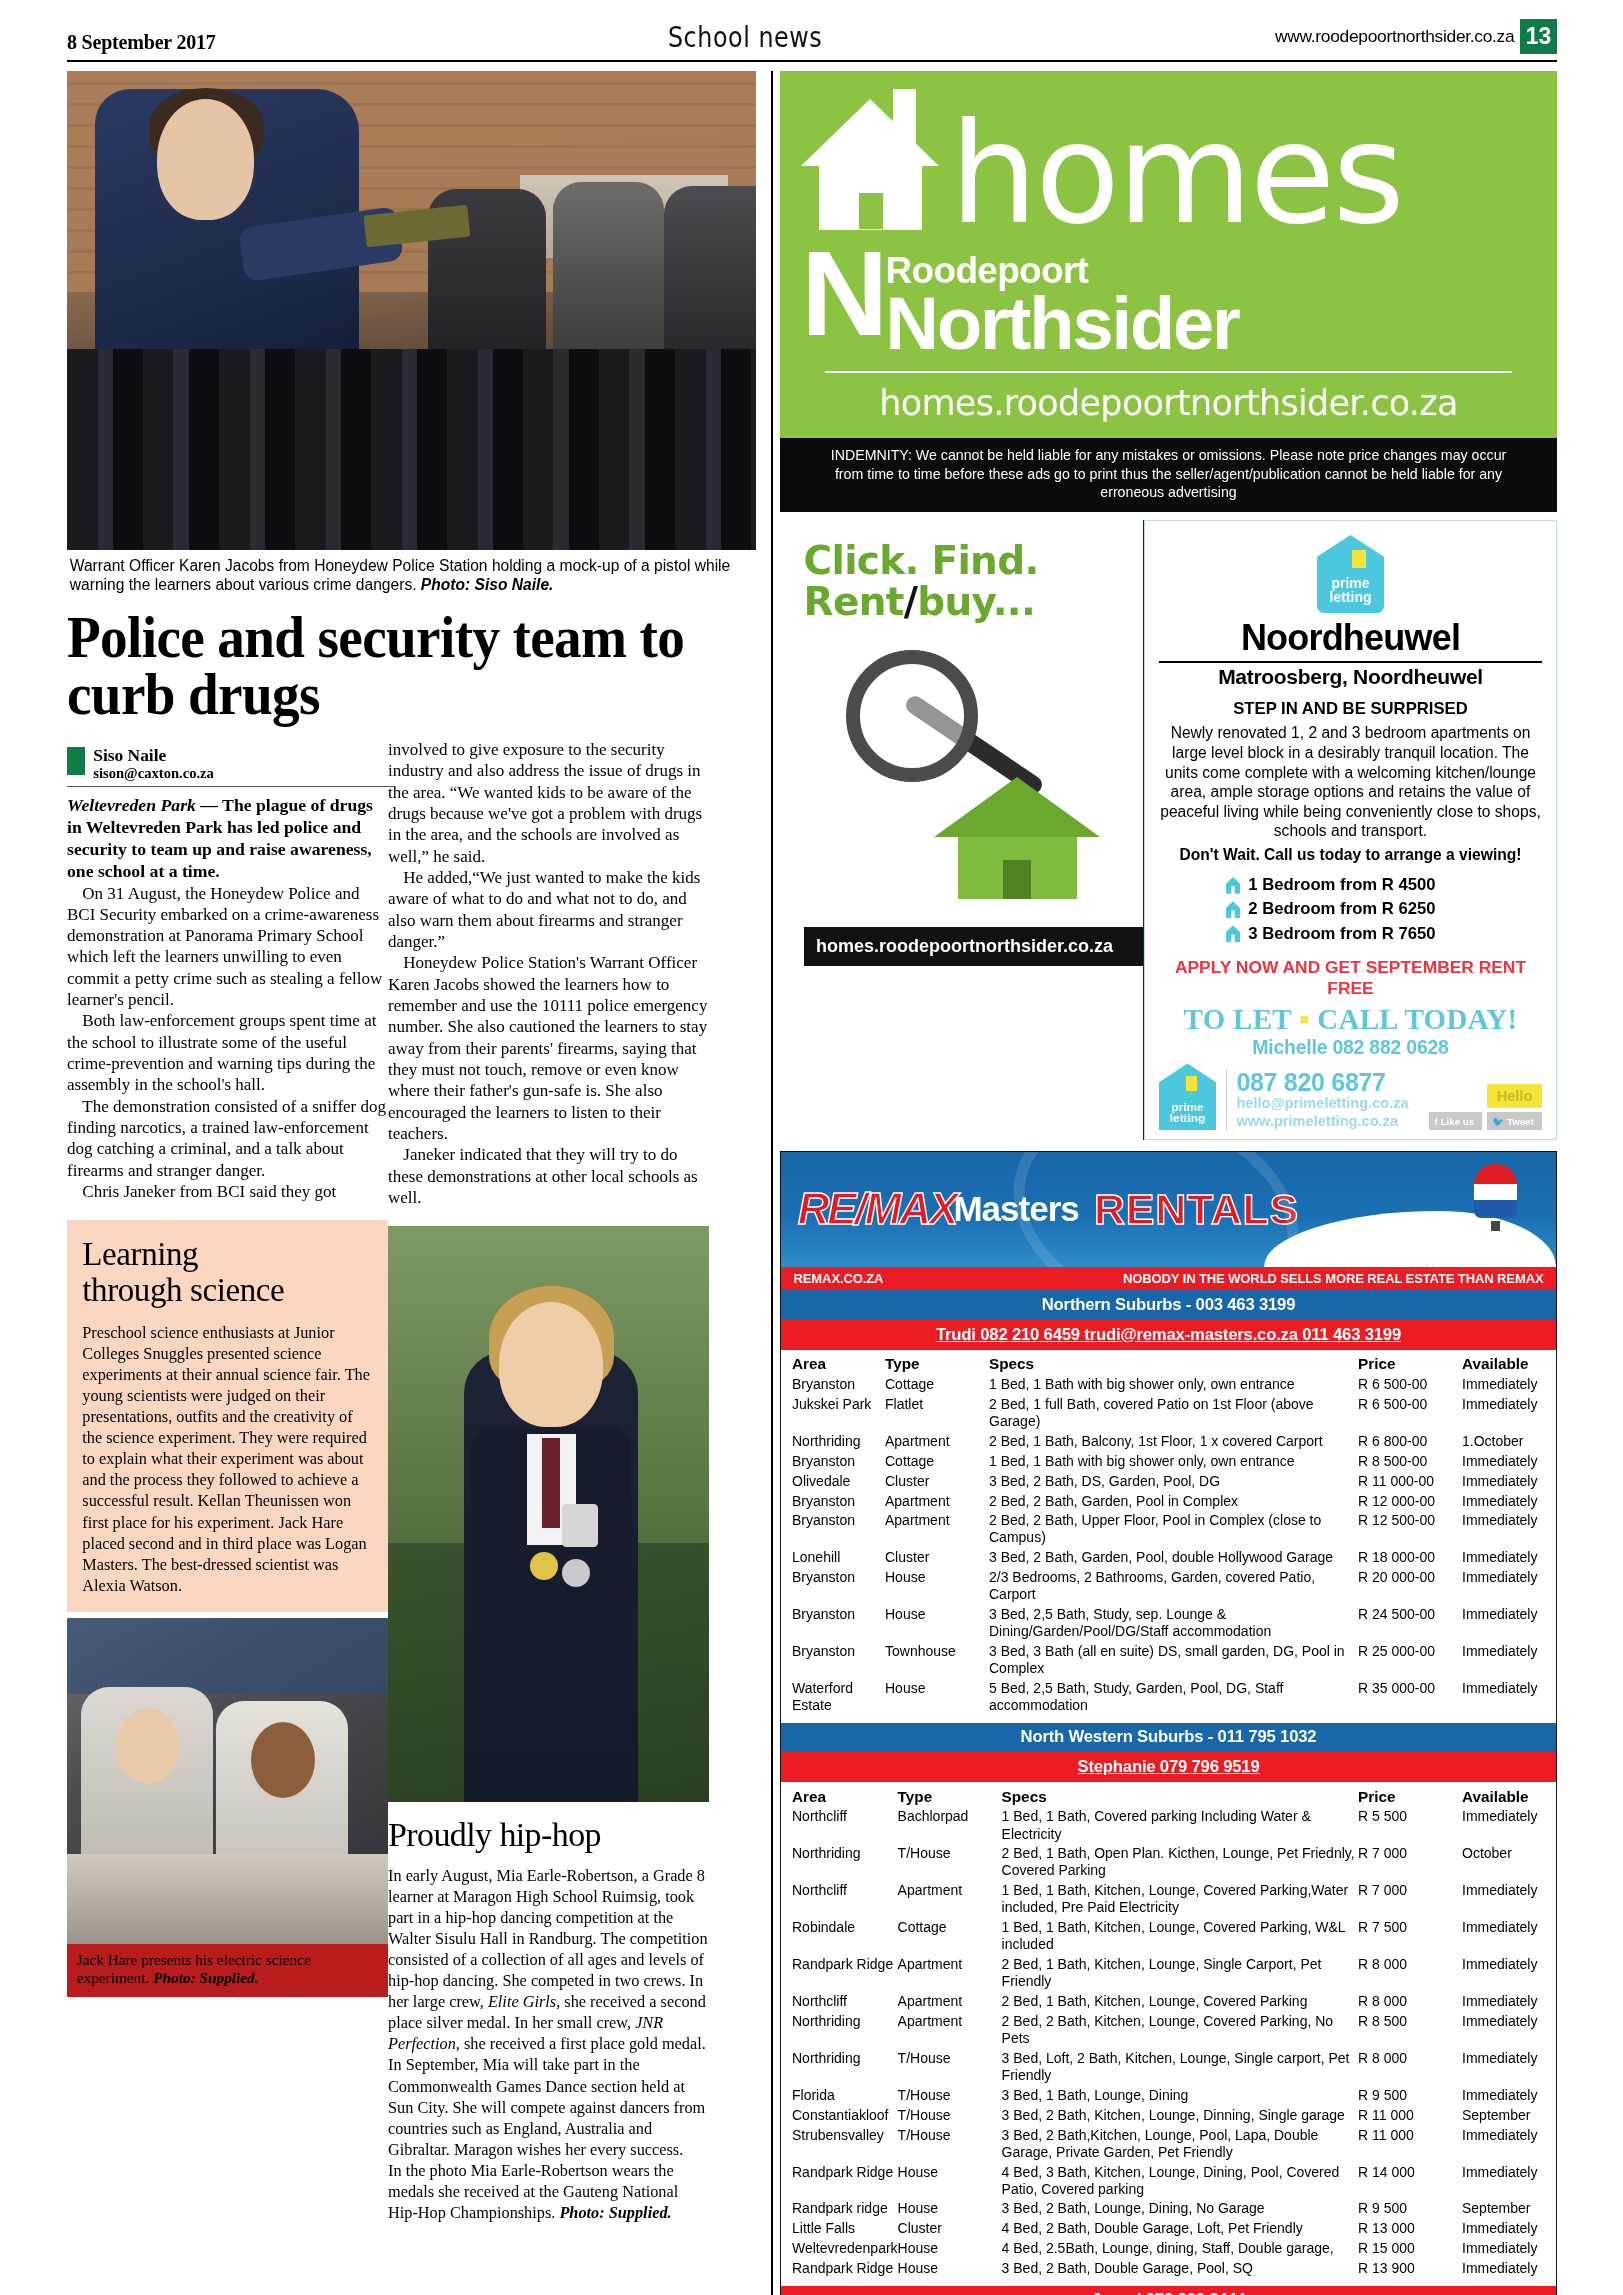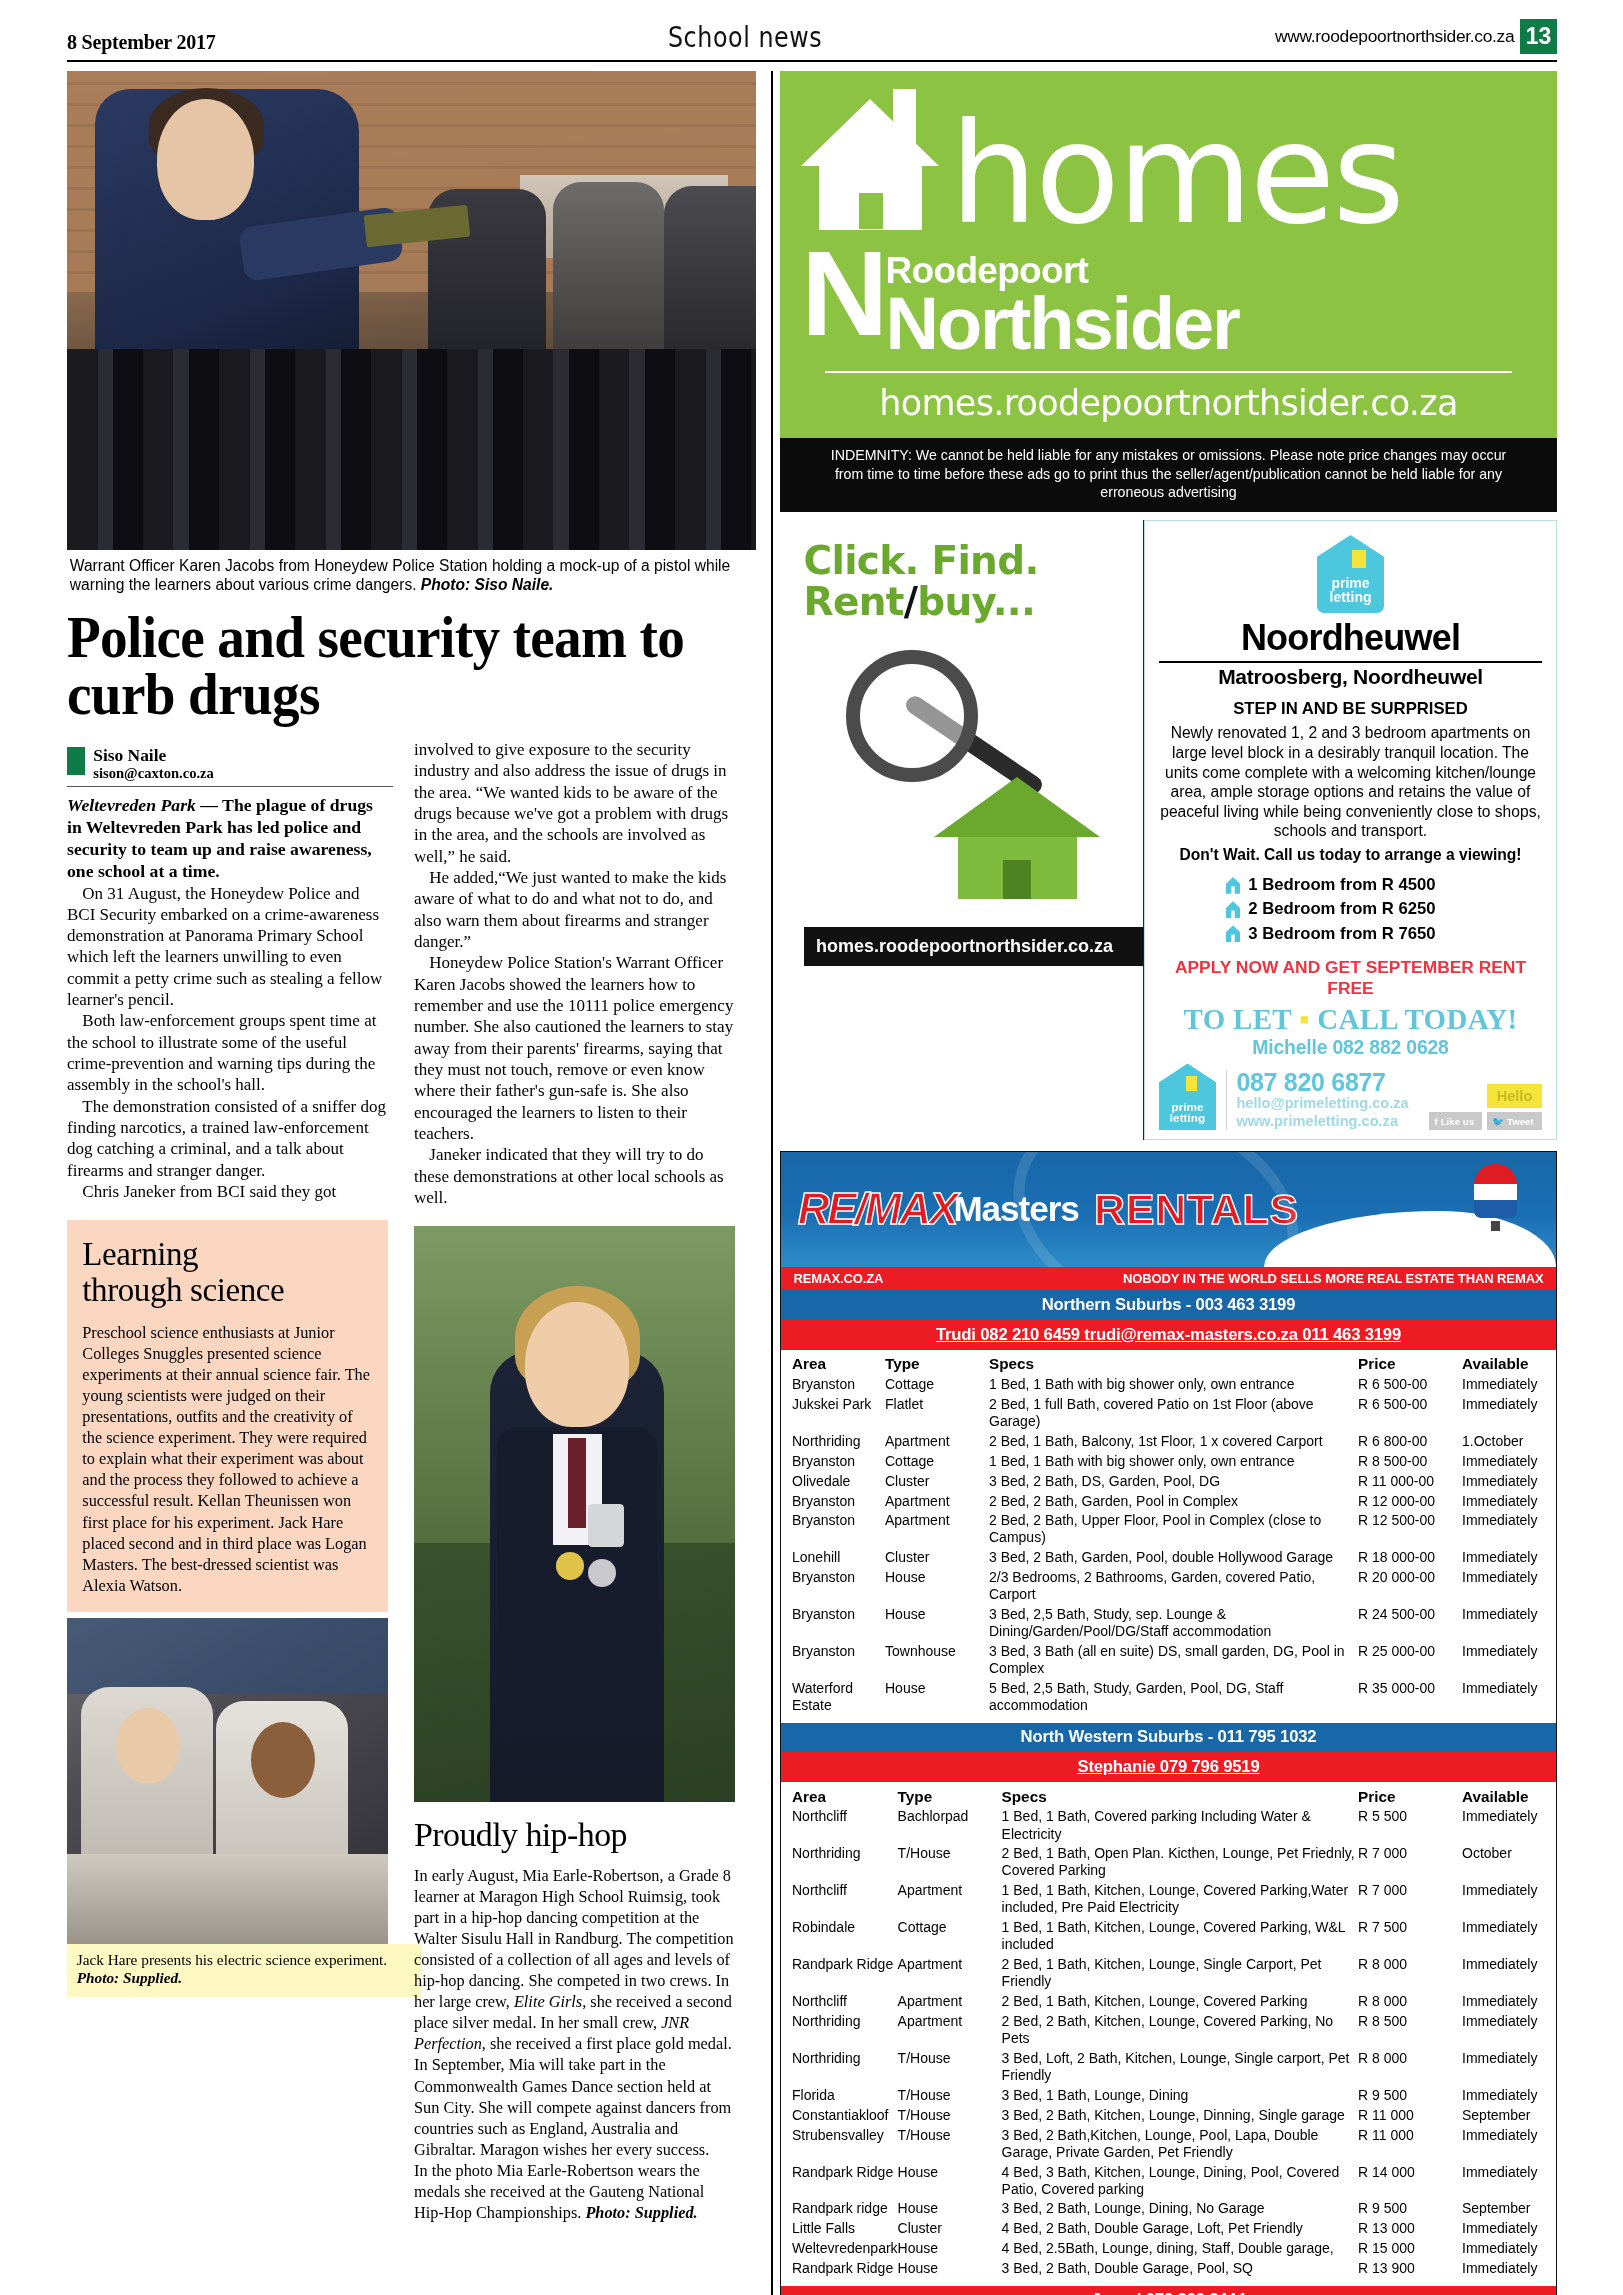--- a/index.html
+++ b/index.html
@@ -72,21 +72,21 @@
                 margin: 14px 0 7px 0; transform: scaleX(.92); transform-origin: left; }
 
   
   .byline { display:flex; align-items:flex-start; gap:8.3px; padding:7px 0 4.2px 0;
             border-bottom:1.4px solid #555; width: 326px; }
   .byline-mark { width:18px; height:28px; background:#0f7b46; flex:none; margin-top:1.4px; }
   .byline-name { font-size:17.4px; font-weight:700; line-height:1.08; }
   .byline-mail { font-size:14.6px; font-weight:700; line-height:1.15; }
 
   
-  .article { display:flex; gap: 26px; margin-top: 15.3px; }
+  .article { display:flex; margin-top: 15.3px; }
   .acol { width: 321px; font-family: "Liberation Serif", serif; font-size: 17px;
           line-height: 1.255; text-align: left; }
   .acol p { text-indent: 15.3px; }
   .acol p.lead { text-indent: 0; font-weight: 700; font-size: 17.7px; line-height:1.24; }
   .acol p.lead i { font-style: italic; }
   .acol p.nofirst { text-indent: 0; }
 
   
   .learn-box { background:#fbd6c0; width: 321px; padding: 16.7px 15.3px 16.7px 15.3px; margin-top: 18px; }
   .learn-title { font-size: 33px; line-height: 1.08; font-weight: 400; letter-spacing:-0.4px; }
@@ -97,21 +97,21 @@
                overflow:hidden; }
   .sci-tbl { position:absolute; left:0; bottom:0; width:100%; height:90px;
              background:linear-gradient(180deg,#cfc9c0,#9a948b); }
   .sci-kid1 { position:absolute; left:14px; top:69px; width:132px; height:208px;
               background:linear-gradient(180deg,#ddd9d2,#b9b5ad); border-radius:28px 28px 0 0;}
   .sci-kid2 { position:absolute; left:149px; top:83px; width:132px; height:194px;
               background:linear-gradient(180deg,#e5e2dc,#c2beb6); border-radius:28px 28px 0 0;}
   .sci-f1 { position:absolute; left:49px; top:90px; width:64px; height:76px; background:#e8c9a8; border-radius:50%; }
   .sci-f2 { position:absolute; left:184px; top:104px; width:64px; height:76px; background:#8b5e3c; border-radius:50%; }
   .sci-blue { position:absolute; left:0; top:0; width:100%; height:76px; background:#2d4e7a; opacity:.6;}
-  .sci-cap { background:#fef9c3; width:355px; font-size: 15.3px; line-height:1.2; padding: 7px 9.7px 9.7px 9.7px; }
+  .sci-cap { background:#b91c1c; width:321px; font-size: 15.3px; line-height:1.2; padding: 7px 9.7px 9.7px 9.7px; }
   .sci-cap .credit { font-weight:700; font-style: italic; }
 
   
   .hiphop-photo { width: 321px; height: 576px; position: relative; overflow: hidden;
                   background: linear-gradient(170deg,#4e6b3f 0%, #3c5730 40%, #2a3f22 100%); }
   .hh-sky { position:absolute; left:0; top:0; width:100%; height:55%;
             background:linear-gradient(180deg,#7d9a63,#536f3f); }
   .hh-girl { position:absolute; left:76px; top:125px; width:174px; height:451px;
              background: linear-gradient(180deg,#1c2336 0%, #141a28 100%); border-radius:42px 42px 0 0; }
   .hh-head { position:absolute; left:111px; top:76px; width:104px; height:125px;

